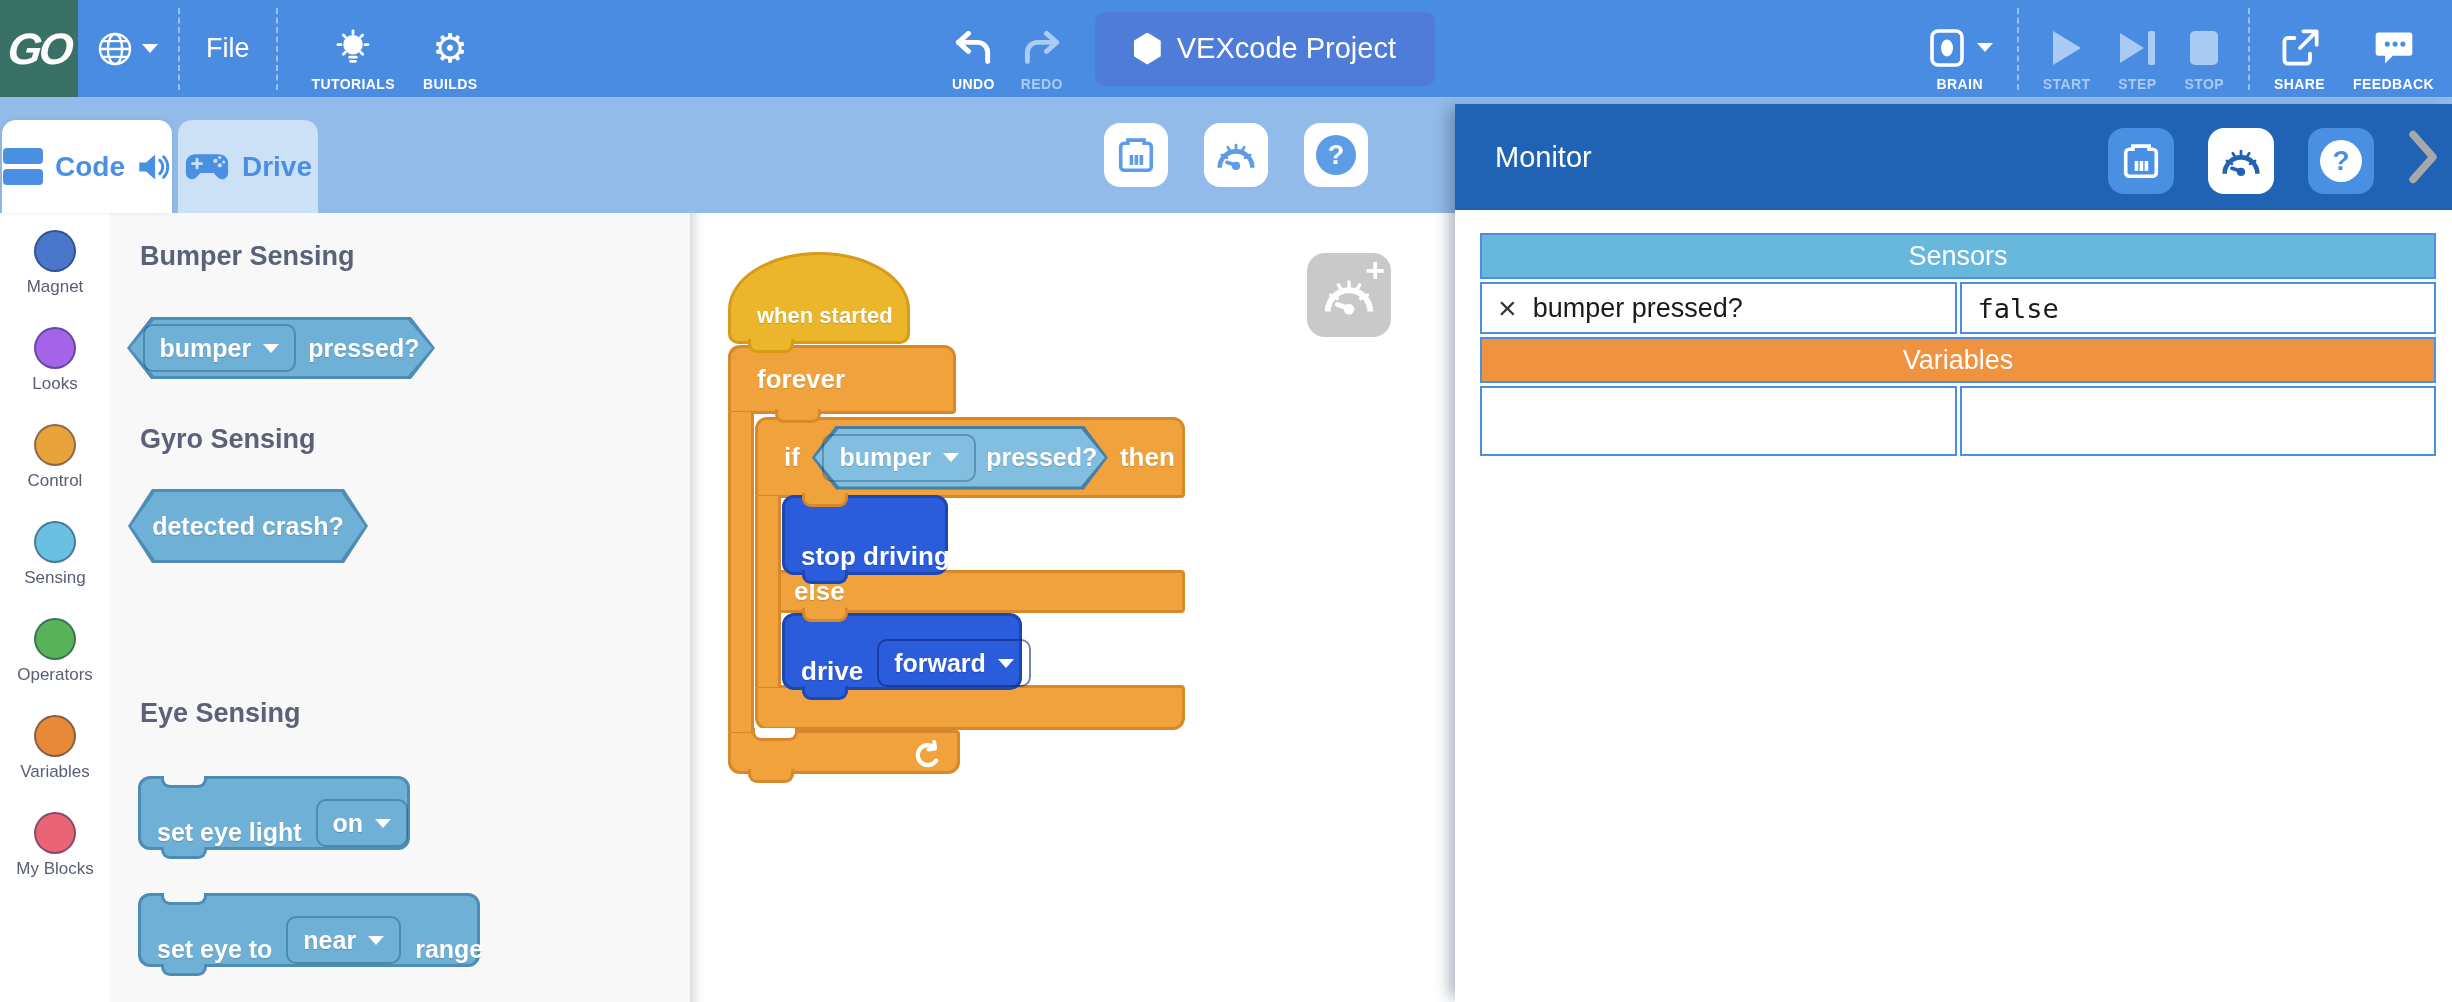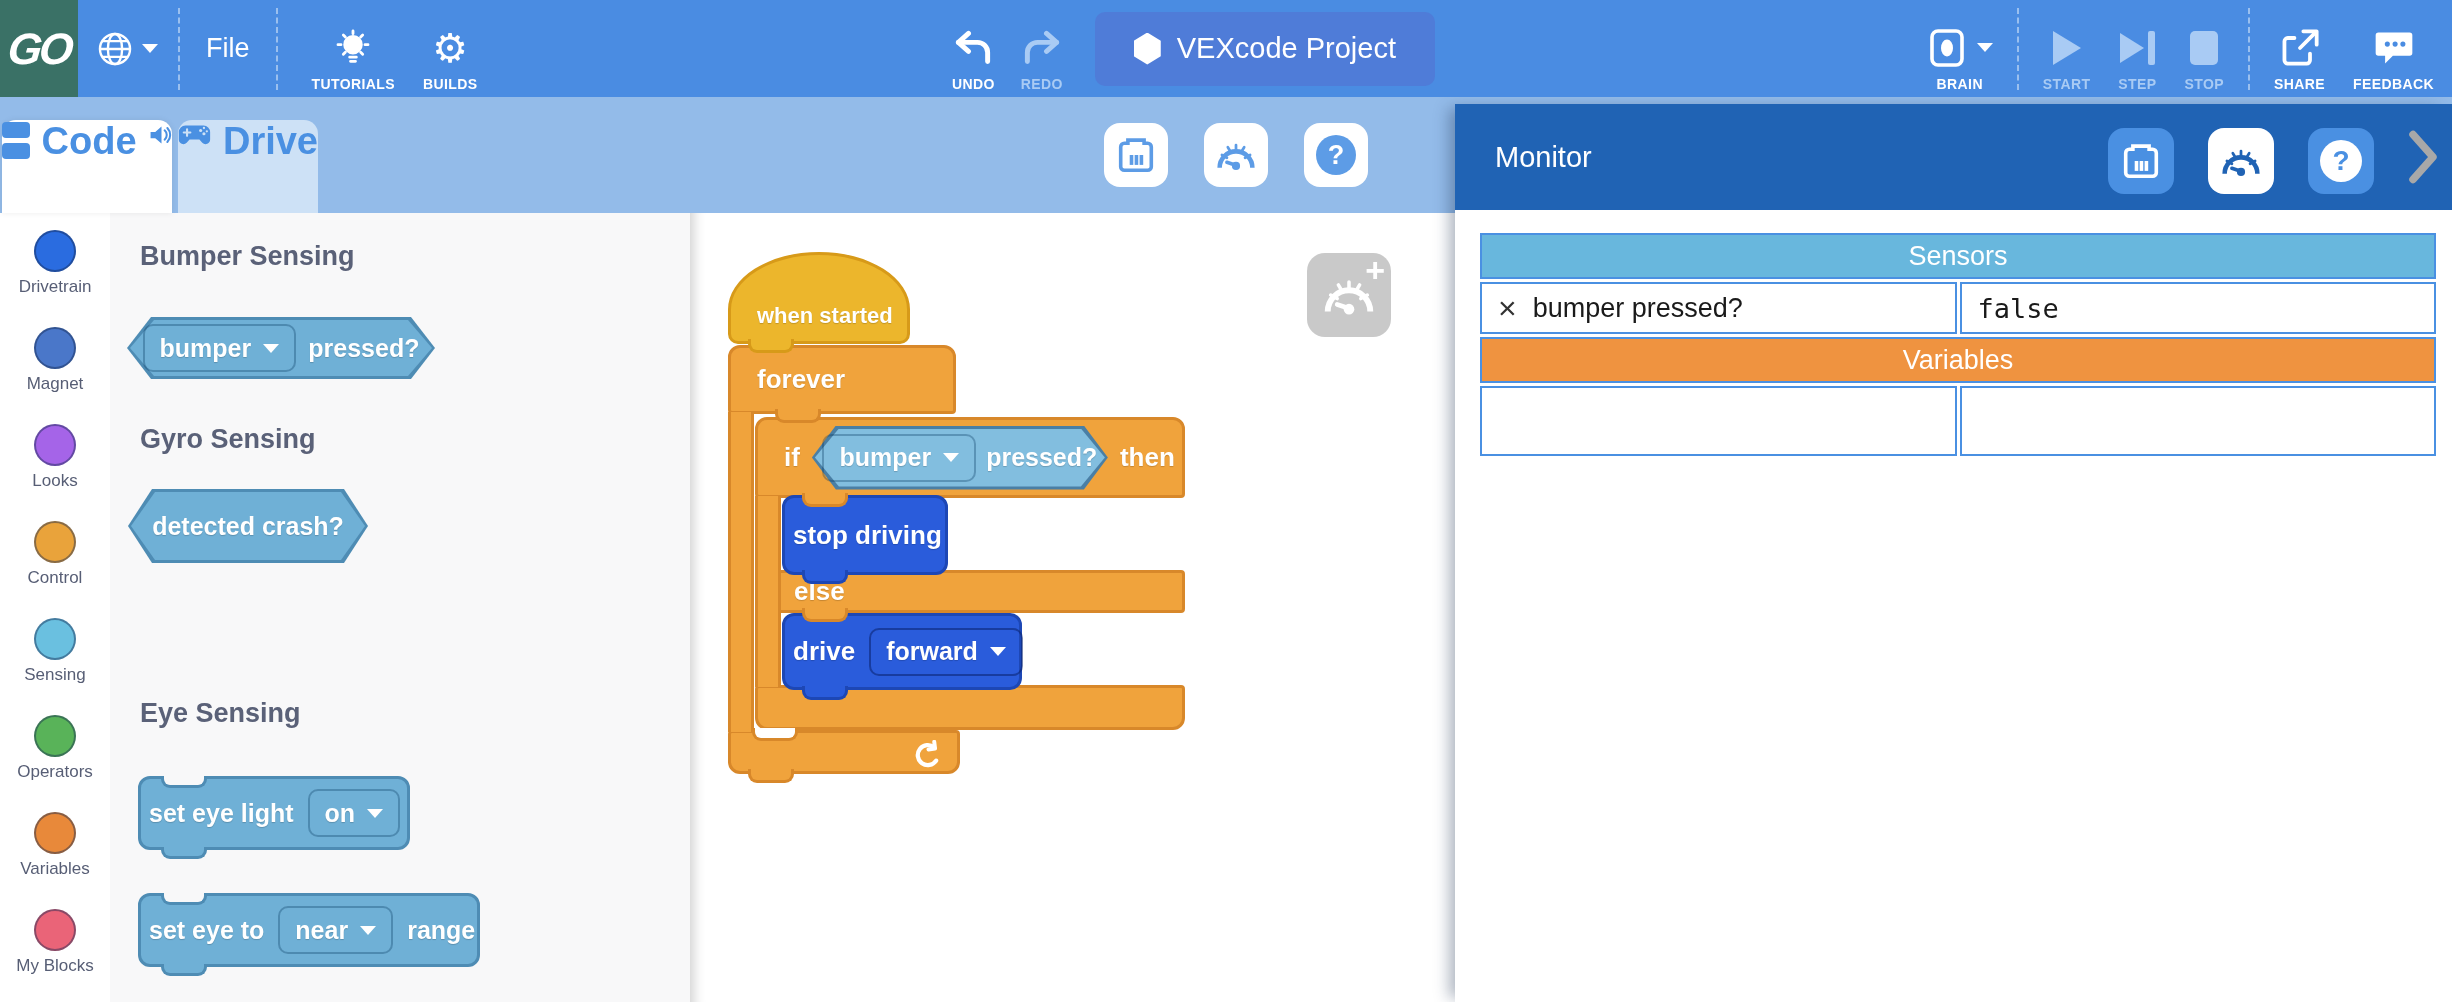--- a/index.html
+++ b/index.html
@@ -35,21 +35,21 @@
   .pill-title{color:#fff;font-size:29px}
   .tb-right{position:absolute;right:4px;top:0;height:97px;display:flex;align-items:center}
   .dis{color:var(--disabled-fg)}
   .tri-play{width:0;height:0;border-left:28px solid var(--disabled-fg);border-top:17px solid transparent;border-bottom:17px solid transparent}
   .step-ic{display:flex;align-items:center}
   .step-ic .bar{width:7px;height:34px;background:var(--disabled-fg);margin-left:4px;border-radius:2px}
   .stop-sq{width:28px;height:34px;background:var(--disabled-fg);border-radius:5px}
 
   
   #tabstrip{position:absolute;left:0;top:97px;width:2452px;height:116px;background:var(--tabstrip-bg);z-index:10}
-  .tab{position:absolute;top:23px;height:93px;border-radius:14px 14px 0 0;display:flex;align-items:flex-start;justify-content:center;gap:12px;color:var(--tab-fg);font-size:38px;font-weight:bold}
+  .tab{position:absolute;top:23px;height:93px;border-radius:14px 14px 0 0;display:flex;align-items:center;justify-content:center;gap:12px;color:var(--tab-fg);font-size:28px;font-weight:bold}
   .tab-code{left:2px;width:170px;background:var(--tab-active-bg);box-shadow:0 0 6px rgba(0,0,0,.08)}
   .tab-drive{left:178px;width:140px;background:var(--tab-inactive-bg)}
   .blocks-icon{width:40px;height:40px;display:flex;flex-direction:column;gap:5px;justify-content:center}
   .blocks-icon i{display:block;height:16px;background:var(--tab-fg);border-radius:4px}
   .strip-btn{position:absolute;top:26px;width:64px;height:64px;background:#fff;border-radius:16px;display:flex;align-items:center;justify-content:center;color:#5d9ce6}
   .help-circle{width:40px;height:40px;border-radius:50%;background:#5d9ce6;color:#fff;font-size:27px;font-weight:bold;display:flex;align-items:center;justify-content:center}
 
   
   #monitor-panel{position:absolute;left:1455px;top:104px;width:997px;height:898px;z-index:20;box-shadow:-10px 0 14px -4px rgba(30,50,80,.35)}
   .mp-header{height:106px;background:var(--monitor-header-bg);position:relative;display:flex;align-items:center}
@@ -86,21 +86,21 @@
   .hex-f{position:absolute;inset:3px;clip-path:var(--hexclip)}
   .hex.sensing .hex-b{background:var(--sensing-border)}
   .hex.sensing .hex-f{background:var(--sensing-fill)}
   .hex.sensing-light .hex-b{background:var(--sensing-border-dark)}
   .hex.sensing-light .hex-f{background:var(--sensing-fill-light)}
   .hex-content{position:absolute;inset:0;display:flex;align-items:center;justify-content:center;gap:12px;padding:0 28px}
   .dd{display:inline-flex;align-items:center;gap:12px;height:48px;padding:0 15px;border:2px solid rgba(0,50,90,.30);border-radius:10px}
   .dd-caret{width:0;height:0;border-left:8px solid transparent;border-right:8px solid transparent;border-top:9px solid #fff}
   .dd-blue{border-color:rgba(10,35,110,.55)}
   .pillb{position:absolute;background:var(--sensing-fill);border:3px solid var(--sensing-border);border-radius:999px;display:flex;align-items:center;gap:12px;padding:0 22px}
-  .stackb{position:absolute;border-radius:12px;display:flex;align-items:center;gap:14px;padding:0 8px}
+  .stackb{position:absolute;border-radius:12px;display:flex;align-items:flex-end;gap:14px;padding:0 16px}
   .stackb.sens{background:var(--sensing-fill);border:3px solid var(--sensing-border)}
   .stackb.bluec{background:var(--drive-fill);border:3px solid var(--drive-border)}
   .notch,.bumpx{position:absolute;width:46px;height:12px;border-radius:0 0 9px 9px}
   .stackb .notch{top:-3px;left:20px;background:var(--palette-bg);border:3px solid var(--sensing-border);border-top:none}
   .stackb .bumpx{bottom:-12px;left:20px;background:var(--sensing-fill);border:3px solid var(--sensing-border);border-top:none}
   .cbar{position:absolute;background:var(--control-fill);border:3px solid var(--control-border);display:flex;align-items:center}
   .cspine{position:absolute;width:26px;background:var(--control-fill);border-left:3px solid var(--control-border);border-right:3px solid var(--control-border)}
   .hat{position:absolute;background:var(--hat-fill);border:3px solid var(--hat-border);border-radius:92px 92px 10px 10px / 58px 58px 10px 10px;display:flex;align-items:flex-end;padding:0 0 12px 26px}
   .ov{position:absolute;z-index:8}
   .ov.bump-hat{background:var(--hat-fill);border:3px solid var(--hat-border);border-top:none;width:46px;height:14px;border-radius:0 0 9px 9px}
@@ -314,24 +314,20 @@
       <div class="mcell mono">false</div>
       <div class="mhead vars">Variables</div>
       <div class="mcell"></div>
       <div class="mcell"></div>
     </div>
   </div>
 </div>
 
 <div id="catbar">
   <div class="cat">
-      <span class="cat-dot" style="background: rgb(42, 108, 224);"></span>
-      <span class="cat-label">Drivetrain</span>
-    </div>
-  <div class="cat">
       <span class="cat-dot" style="background: rgb(74, 119, 201);"></span>
       <span class="cat-label">Magnet</span>
     </div>
   <div class="cat">
       <span class="cat-dot" style="background: rgb(165, 100, 232);"></span>
       <span class="cat-label">Looks</span>
     </div>
   <div class="cat">
       <span class="cat-dot" style="background: rgb(233, 163, 59);"></span>
       <span class="cat-label">Control</span>

